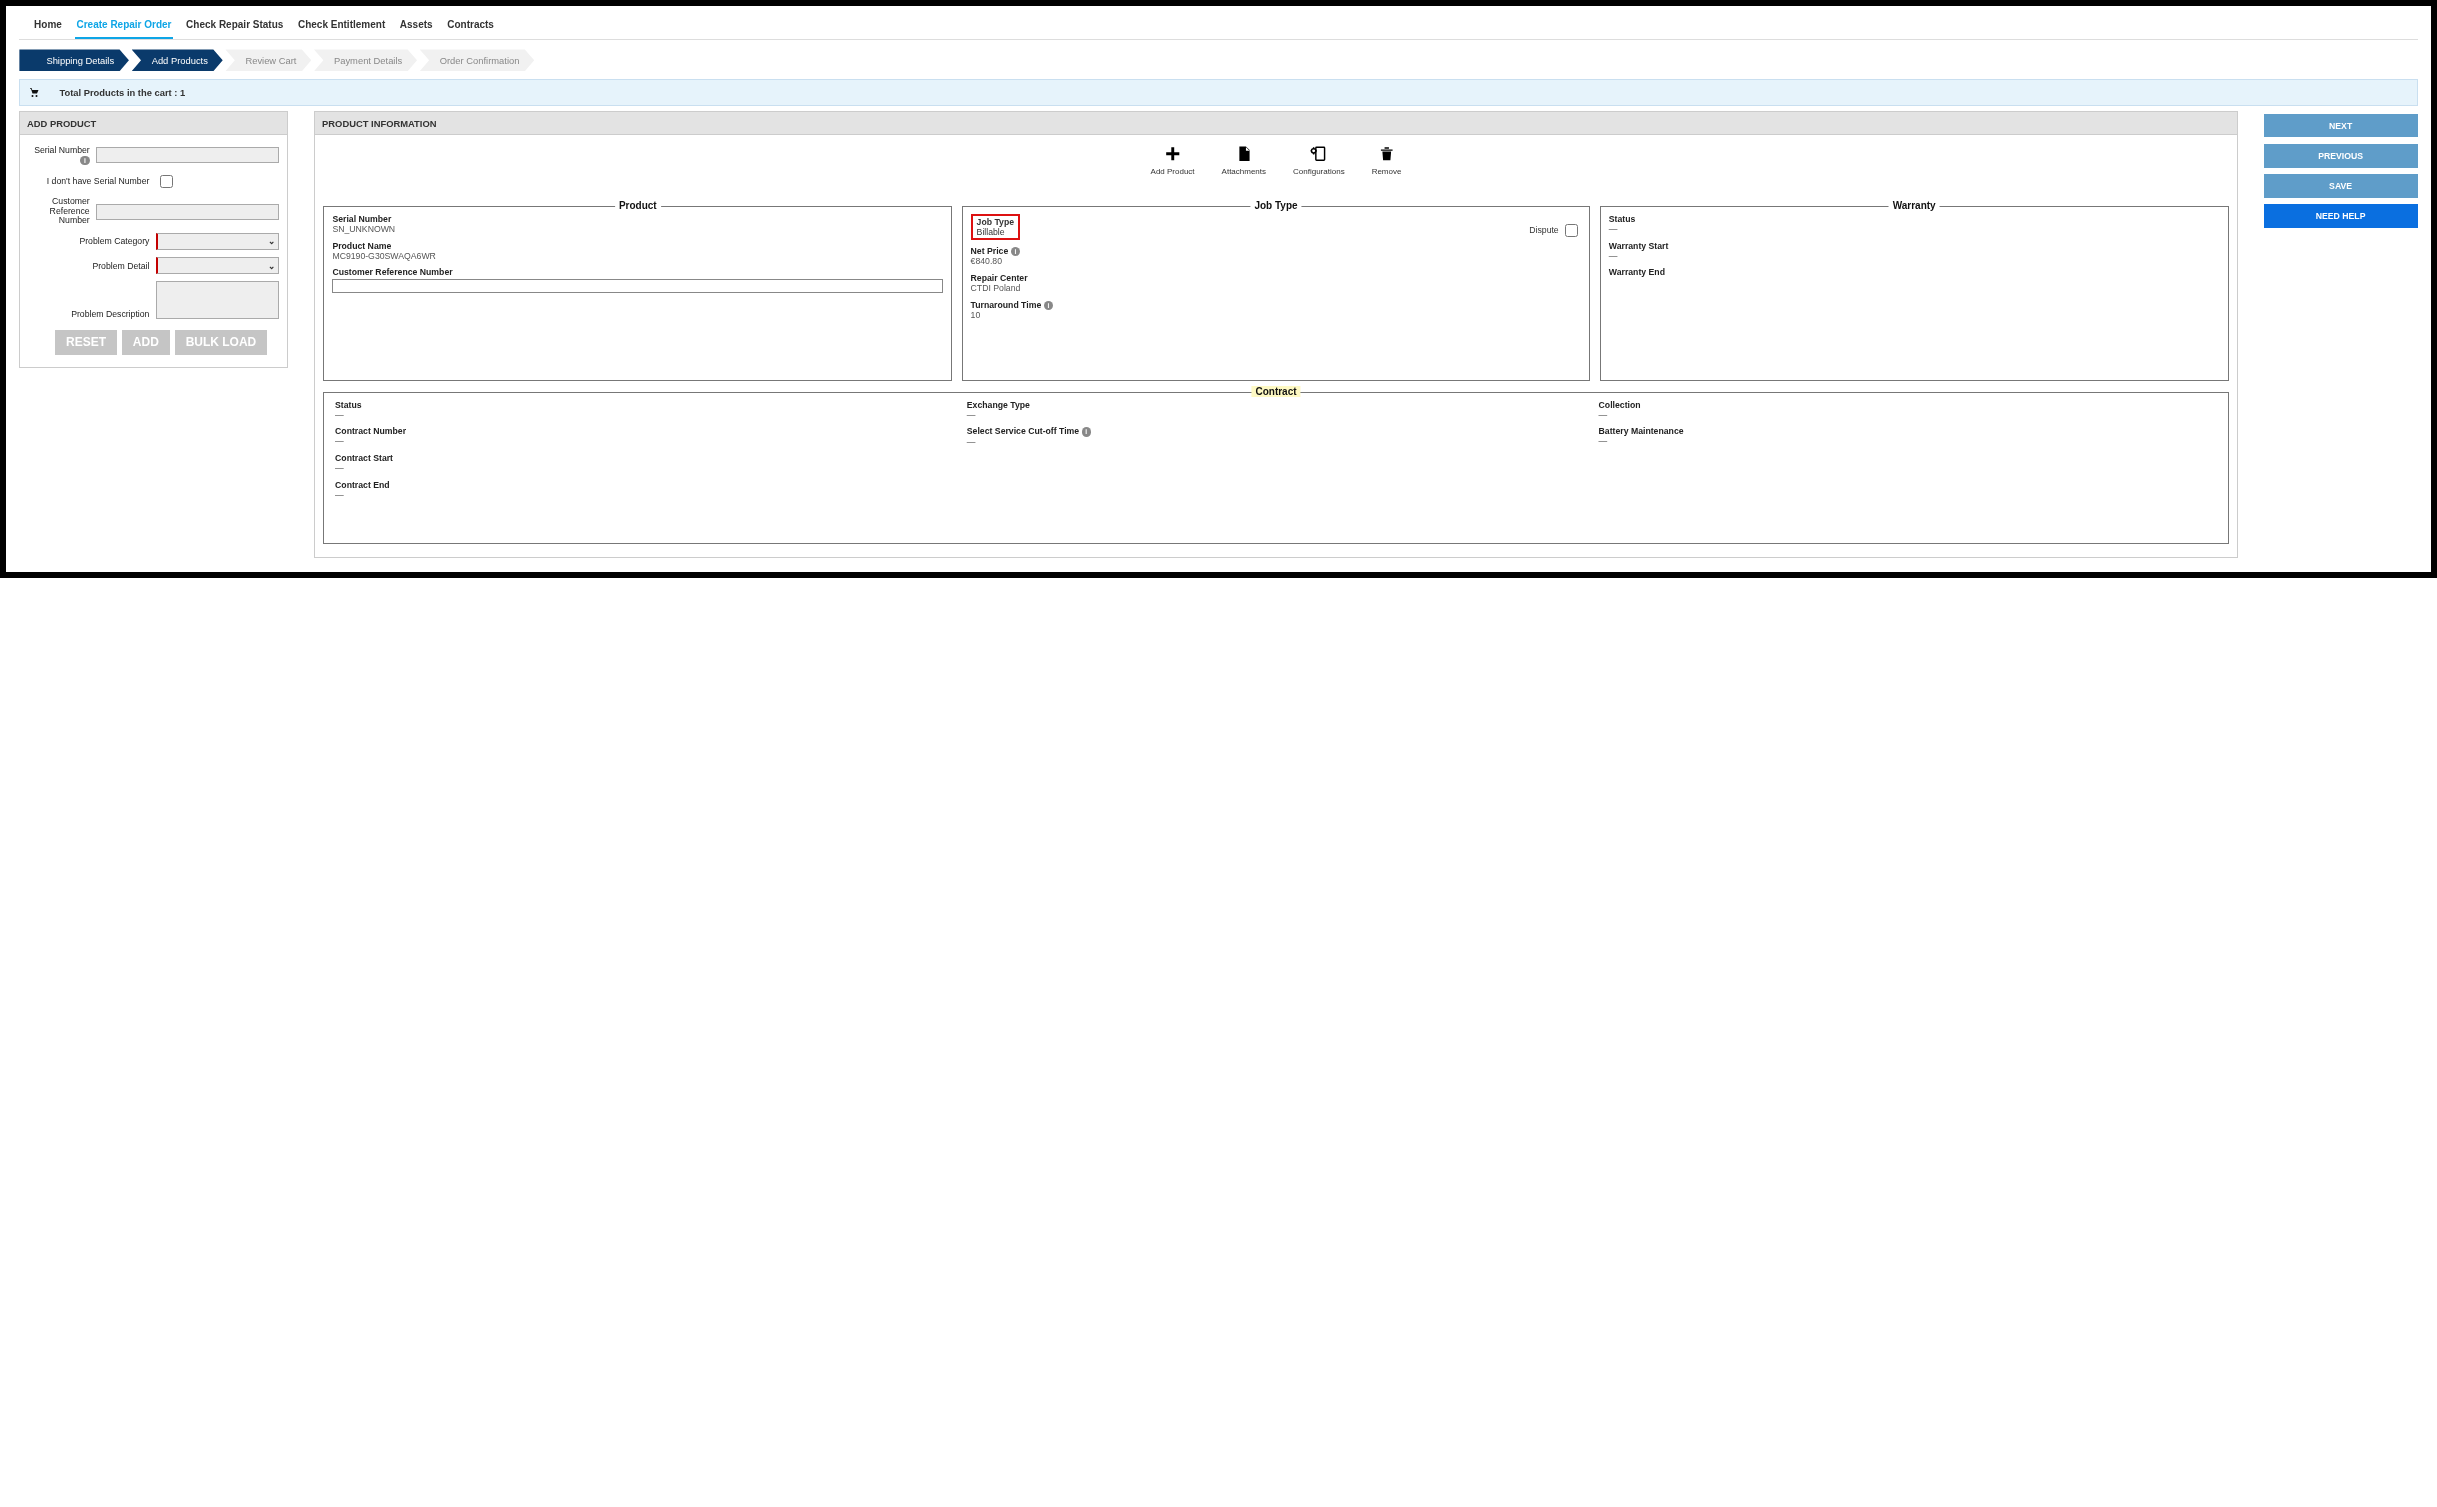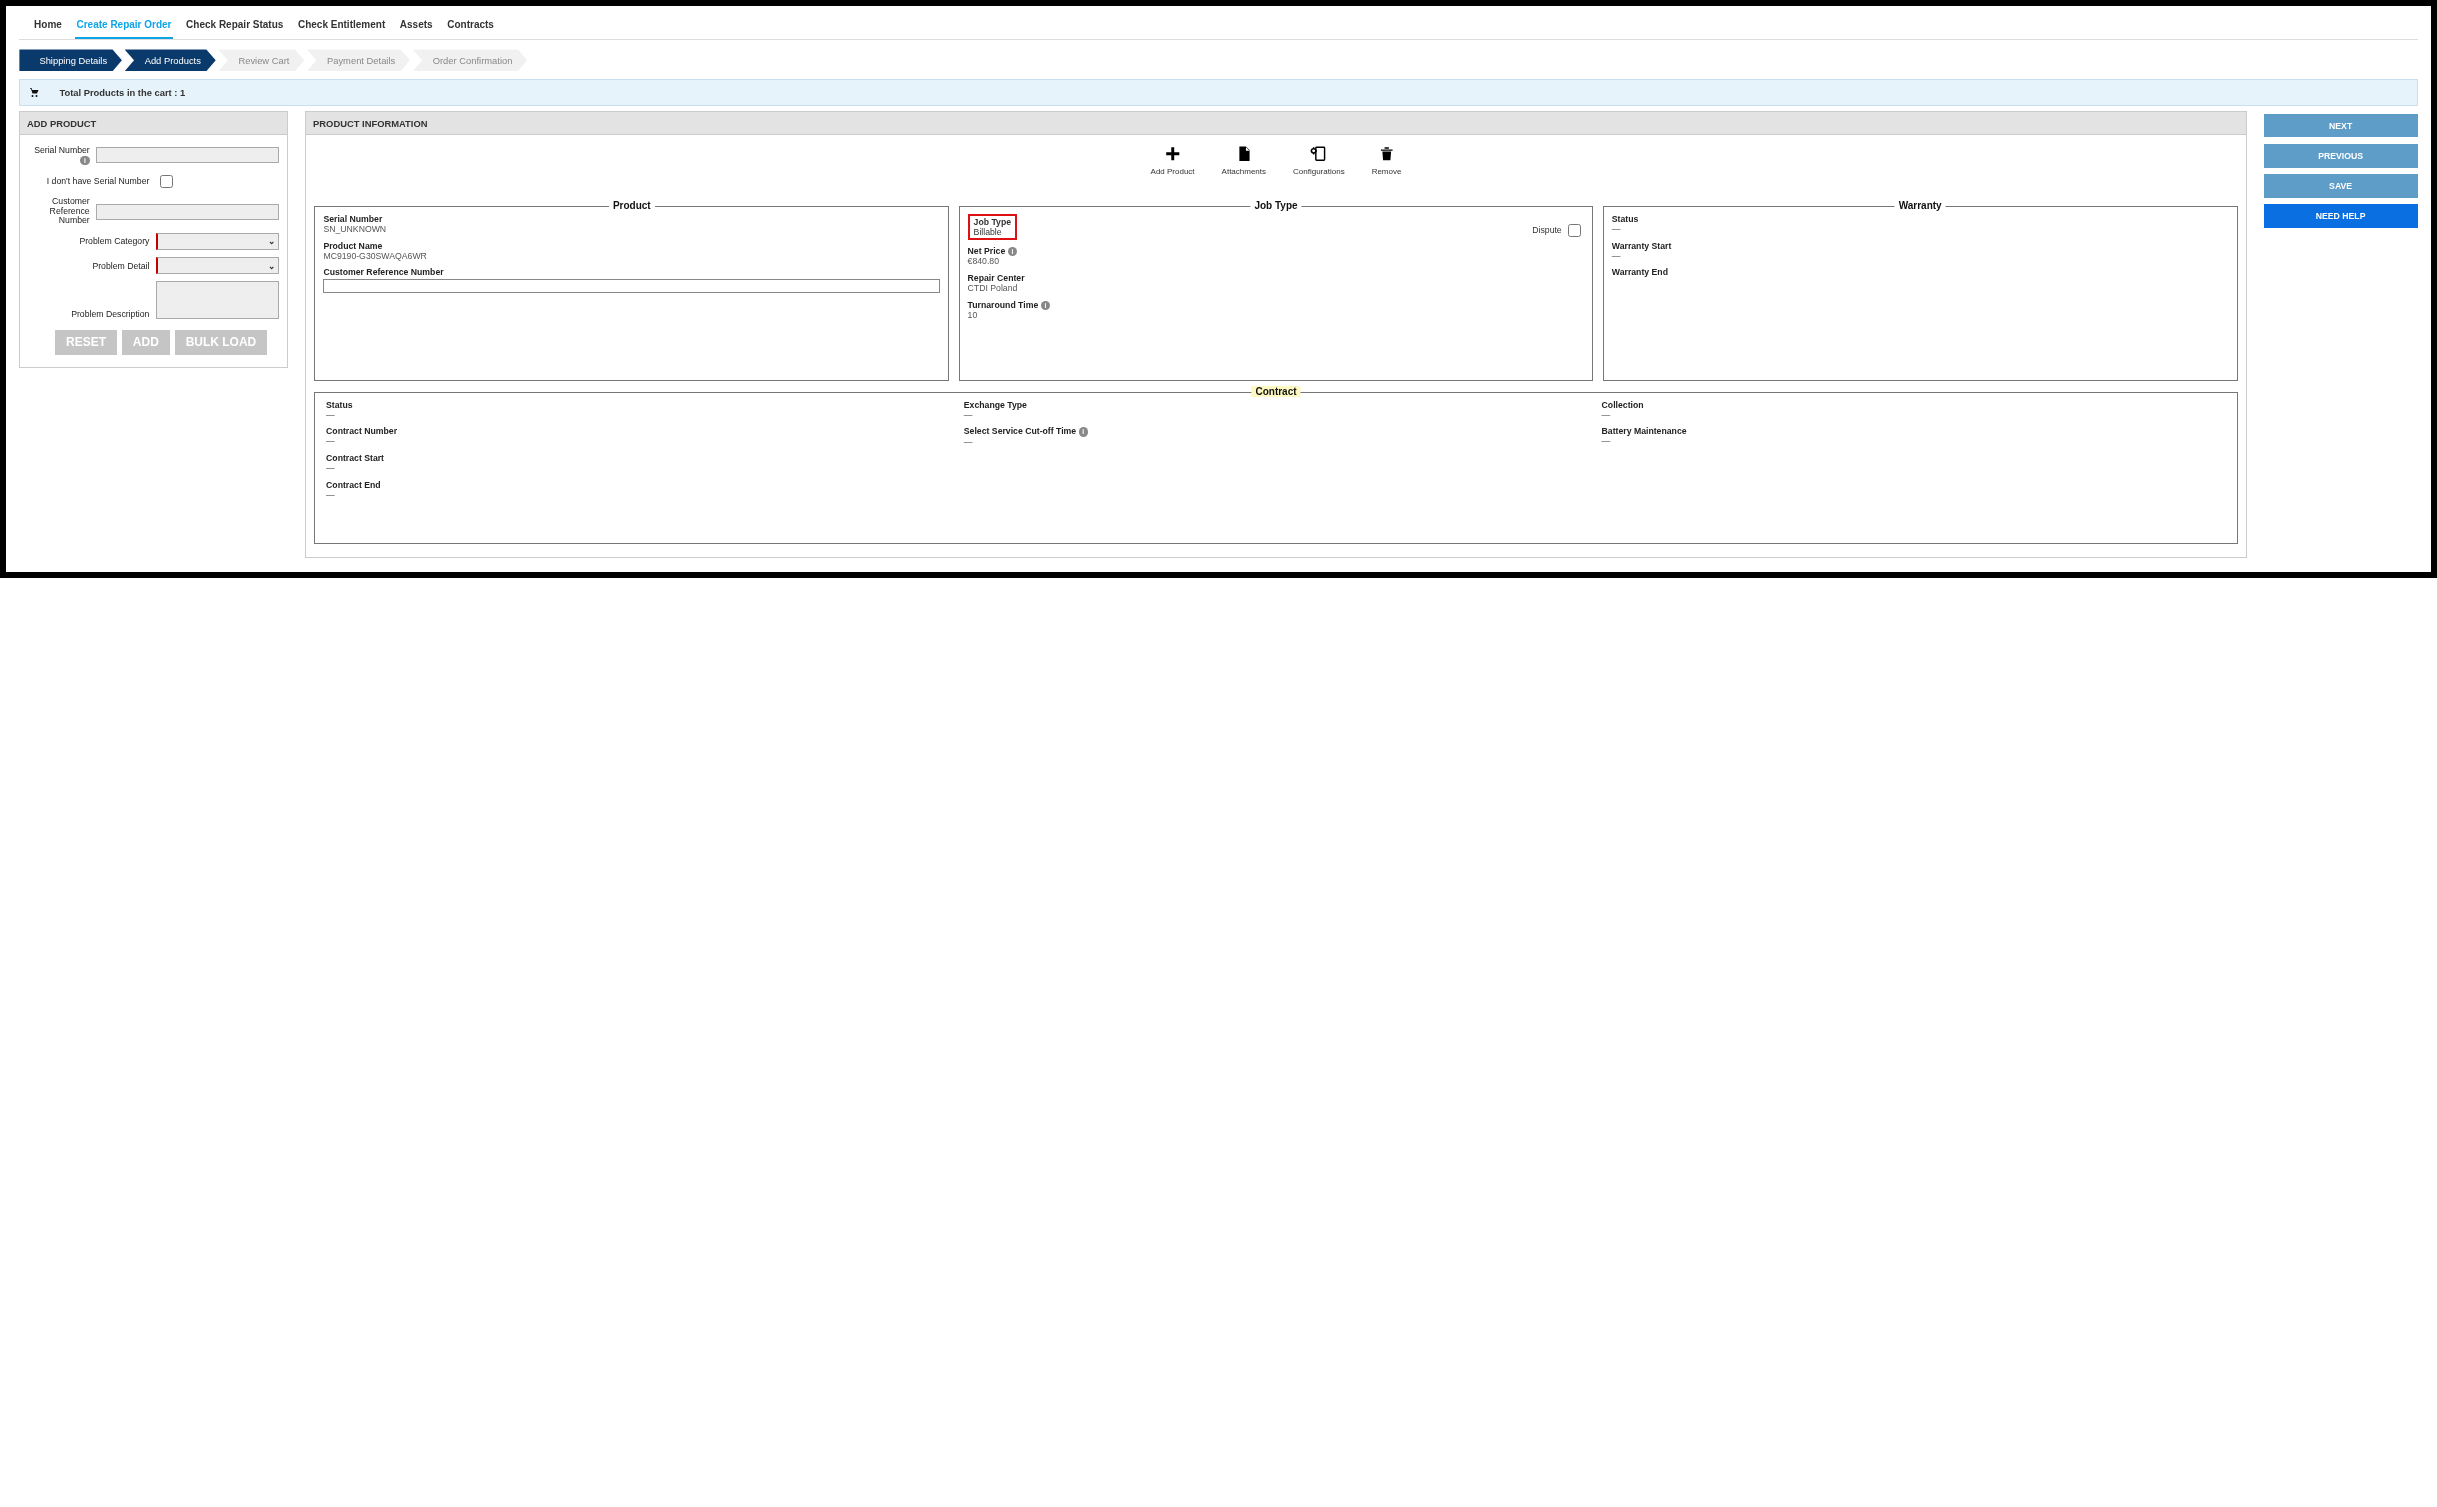--- a/index.html
+++ b/index.html
@@ -2,26 +2,26 @@
 <html><head>
 <meta charset="utf-8">
 <style>
 html,body{margin:0;padding:0;font-family:Arial,Helvetica,sans-serif;font-size:8.7px;color:#333;}
 .outer{border:6.7px solid black;background:#fff;padding:5.4px 13.4px 13.4px 13.4px;}
 .navbar{display:flex;gap:12px;padding:4px 0 0 13.4px;border-bottom:0.7px solid #ddd;}
 .navitem{padding:4px 1.3px 6.7px 1.3px;font-size:10px;font-weight:bold;color:#333;cursor:pointer;}
 .navitem.active{color:#0ea5e6;border-bottom:2px solid #0ea5e6;}
 .stepper{display:flex;margin:9.4px 0 0 0;}
 .step{position:relative;padding:5.4px 14.8px 5.4px 20px;background:#f1f1f1;color:#888;font-size:9.4px;margin-right:2.7px;clip-path:polygon(0 0,calc(100% - 9.4px) 0,100% 50%,calc(100% - 9.4px) 100%,0 100%,9.4px 50%);}
-.step.first{clip-path:polygon(0 0,calc(100% - 9.4px) 0,100% 50%,calc(100% - 9.4px) 100%,0 100%);padding-left:20px;}
+.step.first{clip-path:polygon(0 0,calc(100% - 9.4px) 0,100% 50%,calc(100% - 9.4px) 100%,0 100%);padding-left:27px;}
 .step.done{background:#0a3a6b;color:#fff;}
 .cartbar{background:#e6f3fb;border:0.7px solid #c9dff0;padding:5.4px 8px;margin:8px 0 5.4px 0;display:flex;align-items:center;gap:19px;}
 .cartbar svg{width:12px;height:12px;}
 .cartbar b{font-weight:bold;font-size:9.4px;}
-.columns{display:flex;align-items:flex-start;gap:17px;}
+.columns{display:flex;align-items:flex-start;gap:26px;}
 .col-left{width:269px;}
 .col-mid{flex:1;}
 .col-right{width:154px;padding-top:2.7px;}
 .panelhead{background:#e3e3e3;border:0.7px solid #ccc;padding:5.4px 6.7px;font-weight:bold;font-size:9.4px;}
 .panelbody{border:0.7px solid #ccc;border-top:none;padding:9.4px 8px 12px 8px;background:#fff;}
 .formrow{display:flex;align-items:center;margin-bottom:6.7px;}
 .formrow .lbl{width:121px;text-align:right;padding-right:6.7px;font-size:8.7px;color:#222;}
 .txt{flex:1;height:16px;background:#eee;border:0.7px solid #aaa;box-sizing:border-box;}
 .sel{flex:1;height:17.5px;background:#eee;border:0.7px solid #aaa;border-left:2px solid #c40000;box-sizing:border-box;padding:0;appearance:none;position:relative;}
 .sel-wrap{flex:1;position:relative;display:flex;}

